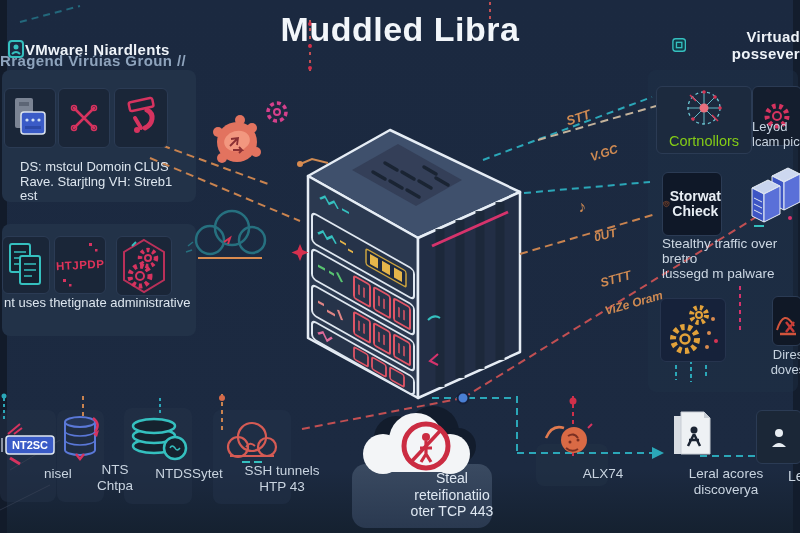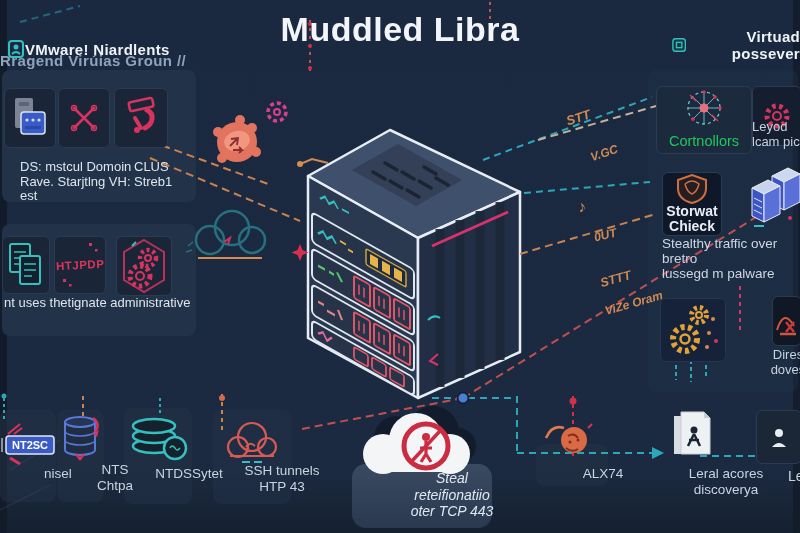--- a/index.html
+++ b/index.html
@@ -257,35 +257,35 @@
     <svg width="56" height="44" viewBox="0 0 56 44">
       <circle cx="28" cy="21" r="16" stroke="#6cc7d4" stroke-width="1.3" stroke-dasharray="3 3" fill="none"></circle>
       <path d="M28,5 V37 M12,21 H44 M17,10 L39,32 M39,10 L17,32" stroke="#6cc7d4" stroke-width="1" opacity=".9"></path>
       <circle cx="28" cy="5" r="1.8" fill="#d63453"></circle>
         <circle cx="44" cy="21" r="1.8" fill="#d63453"></circle>
       <circle cx="17" cy="32" r="1.8" fill="#d63453"></circle>
         <circle cx="39" cy="10" r="1.8" fill="#d63453"></circle>
       <circle cx="28" cy="21" r="4.5" fill="#e8707e"></circle>
       <path d="M20,14 l-6,-6 M36,28 l6,6" stroke="#d63453" stroke-width="1.5"></path>
     </svg>
-    <div style="font-size:14.5px;color:#22c55e;margin-top:2px;">Cortnollors</div>
+    <div style="font-size:14.5px;color:#84cc16;margin-top:2px;">Cortnollors</div>
   </div>
 
   <div class="tile tile-dark" style="left:752px;top:86px;width:48px;height:58px;z-index:2;background:#141e2e;">
     <svg width="34" height="34" viewBox="0 0 34 34">
       <circle cx="17" cy="17" r="10" stroke="#d6335f" stroke-width="5" stroke-dasharray="3.5 3.5" fill="none"></circle>
       <circle cx="17" cy="17" r="4" stroke="#d6335f" stroke-width="2" fill="none"></circle>
     </svg>
   </div>
   <div class="cap" style="left:752px;top:120px;width:56px;color:#c6d2df;z-index:2;">
     <span>Leyod</span><br>
     <span>lcam pict</span>
   </div>
 
-  <div class="tile tile-dark" style="left:662px;top:172px;width:58px;height:62px;flex-direction:column;z-index:2;background:#0f1828;">
+  <div class="tile tile-dark" style="left:662px;top:172px;width:58px;height:62px;flex-direction:row;z-index:2;background:#0f1828;">
     <svg width="34" height="30" viewBox="0 0 34 30">
       <path d="M17,1 L31,6 V14 C31,22 25,27 17,29 C9,27 3,22 3,14 V6 Z" stroke="#cf6f3f" stroke-width="2" fill="#241d22"></path>
       <path d="M10,10 q7,-6 14,0 q-2,8 -7,10 q-5,-2 -7,-10" stroke="#cf6f3f" stroke-width="1.5" fill="none"></path>
     </svg>
     <div style="font-size:14px;font-weight:600;color:#e8eef4;line-height:1.1;text-align:center;">
       <span>Storwat</span><br>
       <span>Chieck</span>
     </div>
   </div>
 
@@ -384,21 +384,21 @@
       <circle cx="120" cy="42" r="18" fill="#121c2c"></circle>
     <circle cx="45" cy="50" r="20" fill="#f3f5f7"></circle>
       <circle cx="78" cy="36" r="27" fill="#f3f5f7"></circle>
       <circle cx="112" cy="50" r="20" fill="#f3f5f7"></circle>
     <rect x="30" y="48" width="98" height="20" rx="10" fill="#f3f5f7"></rect>
     <circle cx="88" cy="42" r="22" fill="#f3f5f7" stroke="#cb2c42" stroke-width="5"></circle>
     <circle cx="88" cy="33" r="4" fill="#cb2c42"></circle>
     <path d="M88,37 v13 M82,44 h12 M88,50 l-5,8 M88,50 l5,8" stroke="#cb2c42" stroke-width="3.2" fill="none"></path>
     <path d="M74,57 L102,27" stroke="#cb2c42" stroke-width="3.5"></path>
   </svg>
-  <div class="lbl" style="left:352px;top:470px;width:140px;font-size:14px;color:#dfe8f2;line-height:1.18;z-index:4;font-style:italic;">
+  <div class="lbl" style="left:352px;top:470px;width:140px;font-size:14px;color:#dfe8f2;line-height:1.18;z-index:4;">
     <span>Steal</span><br>
     <span>reteifionatiio</span><br>
     <span>oter TCP 443</span>
   </div>
 
   <svg class="abs" style="left:542px;top:416px;z-index:2;" width="54" height="46" viewBox="0 0 54 46">
     <path d="M4,22 q6,-14 18,-10" stroke="#e07a4f" stroke-width="2.5" fill="none"></path>
     <circle cx="32" cy="24" r="13" fill="#d96a45"></circle>
     <path d="M26,20 q6,-4 10,2 M24,32 q6,5 12,1" stroke="#7a2f22" stroke-width="2" fill="none"></path>
     <circle cx="28" cy="26" r="1.5" fill="#7a2f22"></circle>

